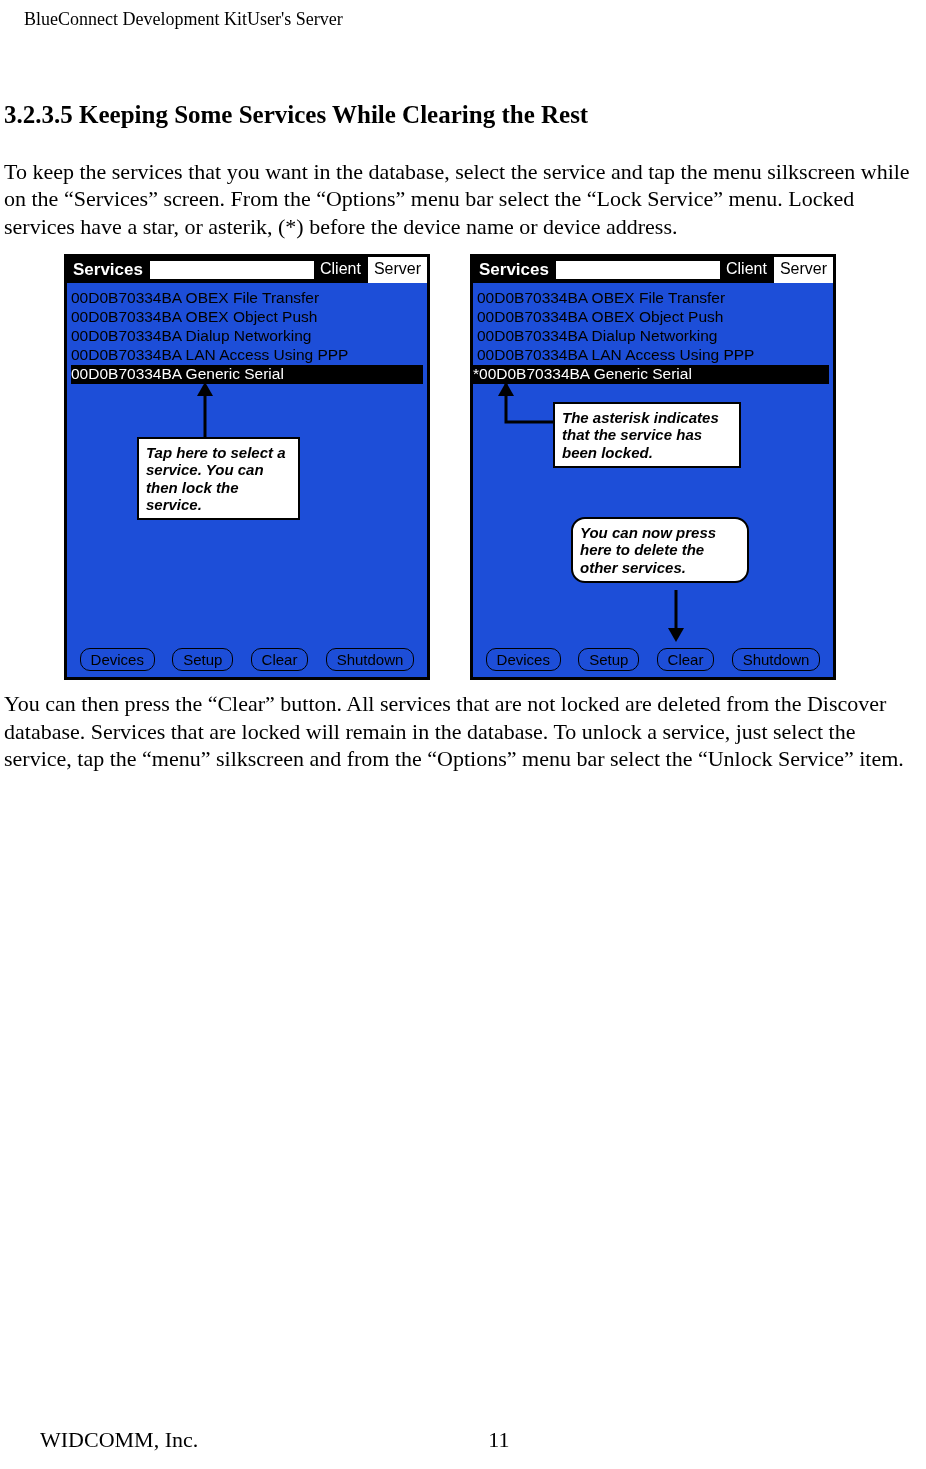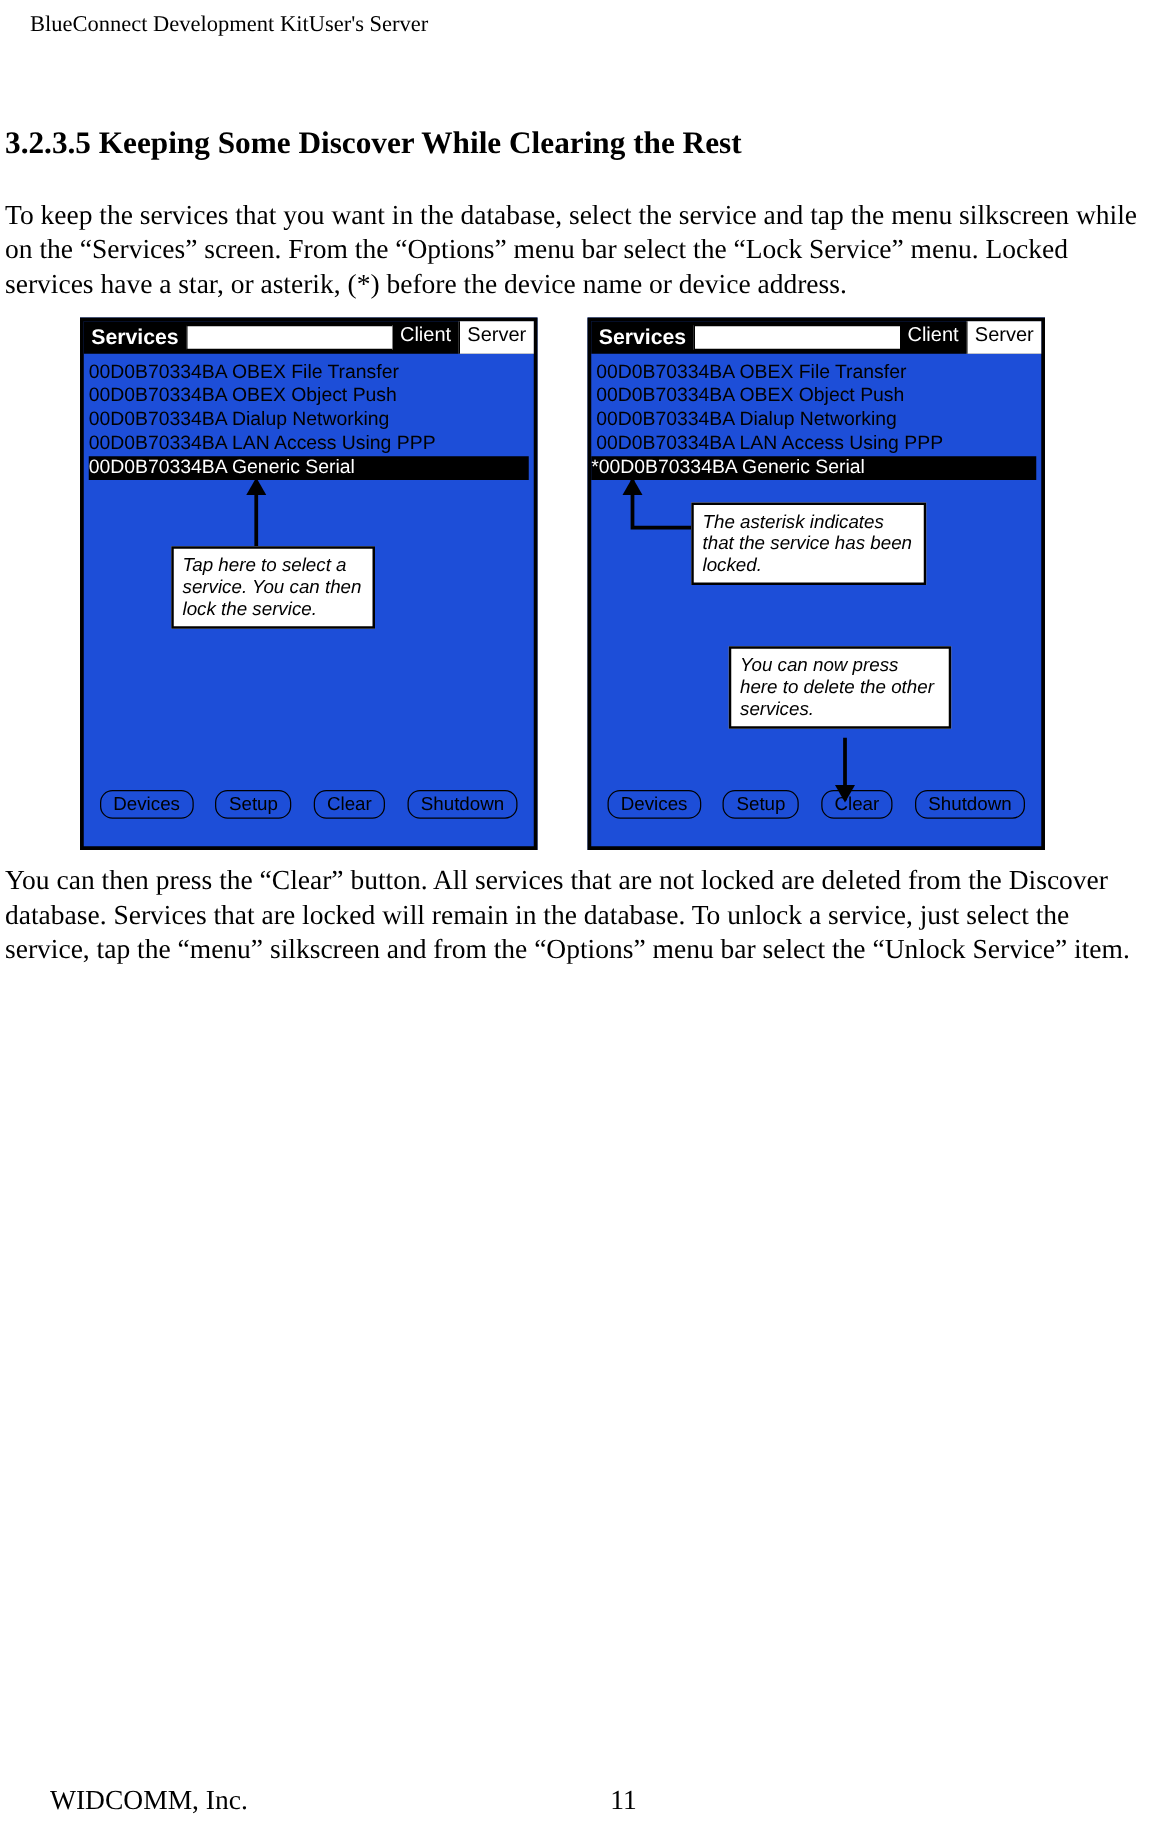--- a/index.html
+++ b/index.html
@@ -88,39 +88,39 @@
       white-space: nowrap;
       overflow: hidden;
       padding: 0 0 1px 0;
     }
     .palm-list-item.selected {
       background: black;
       color: white;
     }
     .palm-buttons {
       position: absolute;
-      bottom: 22px;
+      bottom: 6px;
       left: 0;
       right: 0;
       display: flex;
       justify-content: space-around;
       padding: 0 4px;
     }
     .palm-btn {
       border: 1.5px solid black;
       border-radius: 10px;
       padding: 2px 10px;
       font-size: 15px;
     }
     .callout {
       position: absolute;
       border: 2px solid black;
       background: white;
       font-style: italic;
-      font-weight: normal;
+      font-weight: bold;
       font-size: 15px;
       padding: 5px 7px;
       line-height: 1.15;
       font-family: Arial, sans-serif;
     }
     .arrow-svg {
       position: absolute;
       pointer-events: none;
     }
     .footer-row {
@@ -139,21 +139,21 @@
 <body>
 
 <div class="header-row">
   <span>BlueConnect Development Kit</span>
   <span>User's Server</span>
 </div>
 
 <div class="content">
   <h2 class="section-heading">
     <span>3.2.3.5</span>
-    <span>Keeping Some Discover While Clearing the Rest</span>
+    <span>Keeping Some Services While Clearing the Rest</span>
   </h2>
 
   <p class="body-text">To keep the services that you want in the database, select the service and tap the menu silkscreen while on the “Services” screen. From the “Options” menu bar select the “Lock Service” menu. Locked services have a star, or asterik, (*) before the device name or device address.</p>
 
   <div class="screenshots-row">
 
     <div class="palm-screen">
       <div class="palm-titlebar">
         <span class="palm-title">Services</span>
         <div class="palm-dropdown-track"></div>
@@ -198,21 +198,21 @@
         <div class="palm-list-item selected" style="padding-left:0;margin-left:-4px;">*00D0B70334BA Generic Serial</div>
       </div>
 
       <svg class="arrow-svg" style="top:125px;left:15px;" width="70" height="50">
         <path d="M 18 0 L 18 40 L 65 40" stroke="black" stroke-width="3" fill="none"></path>
         <polygon points="18,0 10,14 26,14" fill="black"></polygon>
       </svg>
 
       <div class="callout" style="top:145px;left:80px;width:170px;">The asterisk indicates that  the service has been locked.</div>
 
-      <div class="callout" style="top:260px;left:110px;width:160px;">You can now press here to delete the other services.</div>
+      <div class="callout" style="top:260px;left:98px;width:160px;border-radius:14px;">You can now press here to delete the other services.</div>
 
       <svg class="arrow-svg" style="top:333px;left:188px;" width="30" height="55">
         <line x1="15" y1="0" x2="15" y2="42" stroke="black" stroke-width="3"></line>
         <polygon points="15,52 7,38 23,38" fill="black"></polygon>
       </svg>
 
       <div class="palm-buttons">
         <span class="palm-btn">Devices</span>
         <span class="palm-btn">Setup</span>
         <span class="palm-btn">Clear</span>

